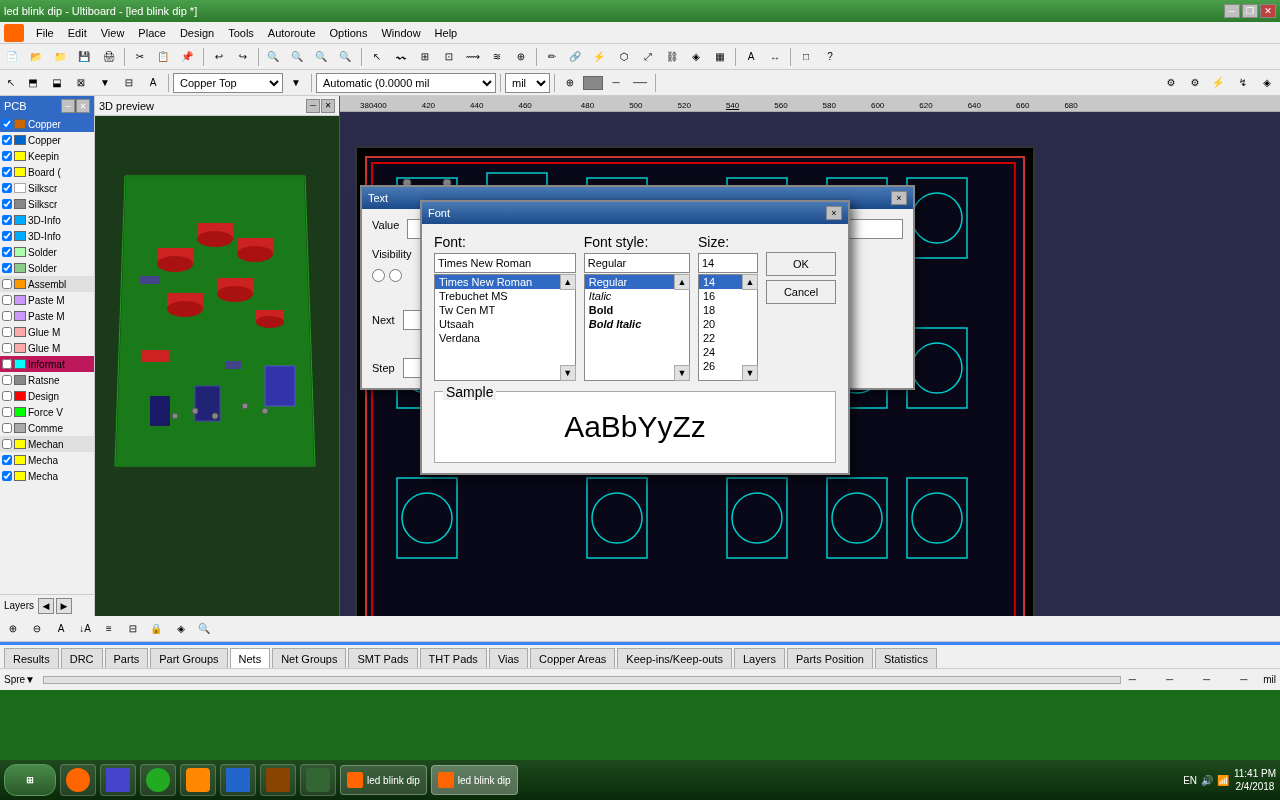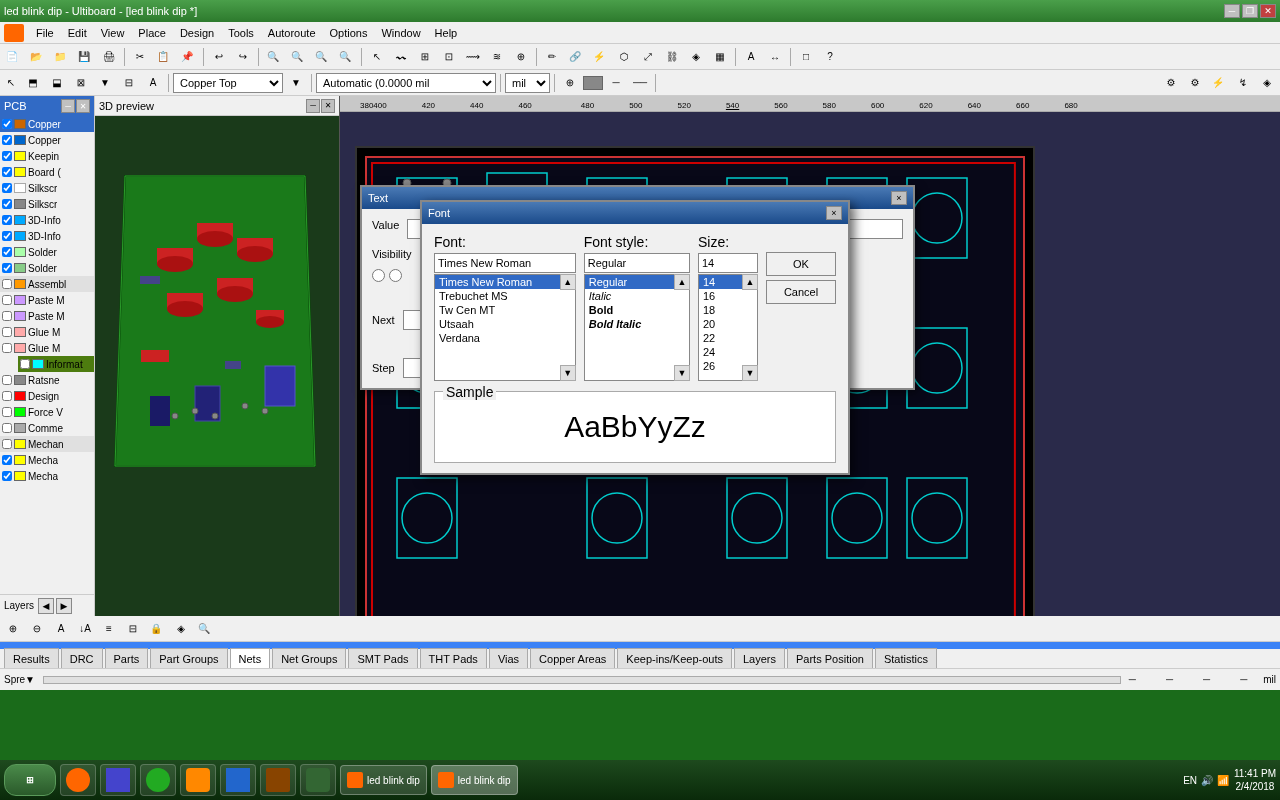--- a/index.html
+++ b/index.html
@@ -128,21 +128,21 @@
       overflow: hidden;
     }
 
     
     .bottom-tabs {
       height: 26px;
       background: #f0f0f0;
       display: flex;
       align-items: flex-end;
       padding: 0 4px;
-      border-top: 7px solid #3b82f6;
+      border-top: 3px solid #3b82f6;
     }
     .tab-item {
       padding: 2px 8px;
       font-size: 11px;
       border: 1px solid #aaa;
       border-bottom: none;
       background: #e0e0e0;
       cursor: pointer;
       margin-right: 2px;
       height: 20px;
@@ -521,21 +521,21 @@
         <div class="layer-item">
           <input type="checkbox" style="width: 10px; height: 10px;">
           <div class="layer-color" style="background:#ffaaaa;"></div>
           <span class="layer-name">Glue M</span>
         </div>
         <div class="layer-item">
           <input type="checkbox" style="width: 10px; height: 10px;">
           <div class="layer-color" style="background:#ffaaaa;"></div>
           <span class="layer-name">Glue M</span>
         </div>
-        <div class="layer-item" style="background:#4d7c0f;margin-left:18px;">
+        <div class="layer-item" style="background:#be185d;">
           <input type="checkbox" style="width: 10px; height: 10px;">
           <div class="layer-color" style="background:#00ffff;"></div>
           <span class="layer-name">Informat</span>
         </div>
         <div class="layer-item">
           <input type="checkbox" style="width: 10px; height: 10px;">
           <div class="layer-color" style="background:#888888;"></div>
           <span class="layer-name">Ratsne</span>
         </div>
         <div class="layer-item">

